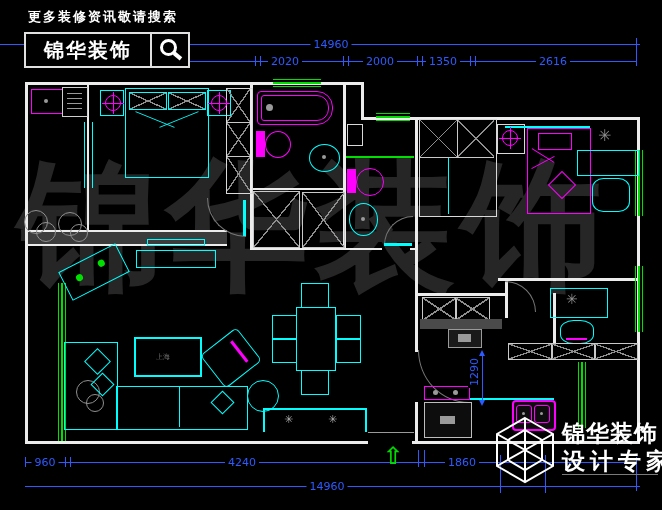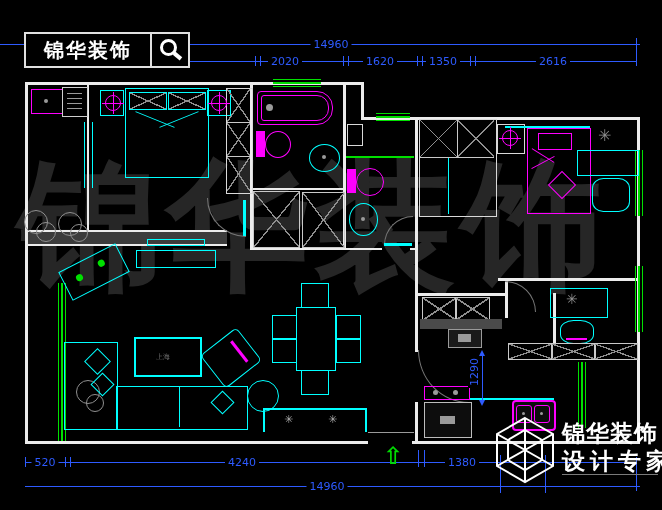--- a/index.html
+++ b/index.html
@@ -86,26 +86,26 @@
   <div class="tk" style="left:545px;top:455px;height:38px"></div>
   <div class="tk" style="left:636px;top:457px;height:34px"></div>
 
   <div class="arrup" style="left:479px;top:350px"></div>
   <div class="arrdn" style="left:479px;top:400px"></div>
 
   <span class="dl" style="left:331px;top:38px">14960</span>
   <span class="dl" style="left:57px;top:55px">1560</span>
   <span class="dl" style="left:172px;top:55px">3820</span>
   <span class="dl" style="left:285px;top:55px">2020</span>
-  <span class="dl" style="left:380px;top:55px">1620</span>
+  <span class="dl" style="left:380px;top:55px">2000</span>
   <span class="dl" style="left:443px;top:55px">1350</span>
   <span class="dl" style="left:553px;top:55px">2616</span>
-  <span class="dl" style="left:45px;top:456px">520</span>
+  <span class="dl" style="left:45px;top:456px">960</span>
   <span class="dl" style="left:242px;top:456px">4240</span>
-  <span class="dl" style="left:462px;top:456px">1380</span>
+  <span class="dl" style="left:462px;top:456px">1860</span>
   <span class="dl" style="left:327px;top:480px">14960</span>
   <span class="vdl" style="left:468px;top:356px">1290</span>
 
   <div class="w" style="left:25px;top:82px;width:338px;height:3px"></div>
   <div class="w" style="left:361px;top:82px;width:3px;height:38px"></div>
   <div class="w" style="left:361px;top:117px;width:278px;height:3px"></div>
   <div class="w" style="left:637px;top:117px;width:3px;height:327px"></div>
   <div class="w" style="left:25px;top:441px;width:343px;height:3px"></div>
   <div class="w" style="left:412px;top:441px;width:228px;height:3px"></div>
   <div class="w" style="left:25px;top:82px;width:3px;height:362px"></div>
@@ -270,20 +270,21 @@
 
   <div class="cy" style="left:550px;top:288px;width:56px;height:28px;border-width:1.5px"></div>
   <span class="star" style="left:566px;top:292px;font-size:14px;color:#8f8f8f">✳</span>
   <div class="cy" style="left:560px;top:320px;width:32px;height:22px;border-radius:40%">
     <div class="mgl" style="left:5px;top:17px;width:21px;height:2px"></div>
   </div>
   <div class="xbox" style="left:508px;top:343px;width:43px;height:15px"></div>
   <div class="xbox" style="left:551px;top:343px;width:43px;height:15px"></div>
   <div class="xbox" style="left:594px;top:343px;width:42px;height:15px"></div>
 
+  <div class="hint">更多装修资讯敬请搜索</div>
   <div class="brandbox">锦华装饰</div>
   <div class="magbox">
     <div class="magc"></div>
     <div class="magh"></div>
   </div>
 
   <div class="logo">
     <svg width="62" height="68" viewBox="0 0 62 68" style="position:absolute;left:2px;top:4px">
       <g fill="none" stroke="#ffffff" stroke-width="2">
         <polygon points="31,2 59,18 59,50 31,66 3,50 3,18"></polygon>

